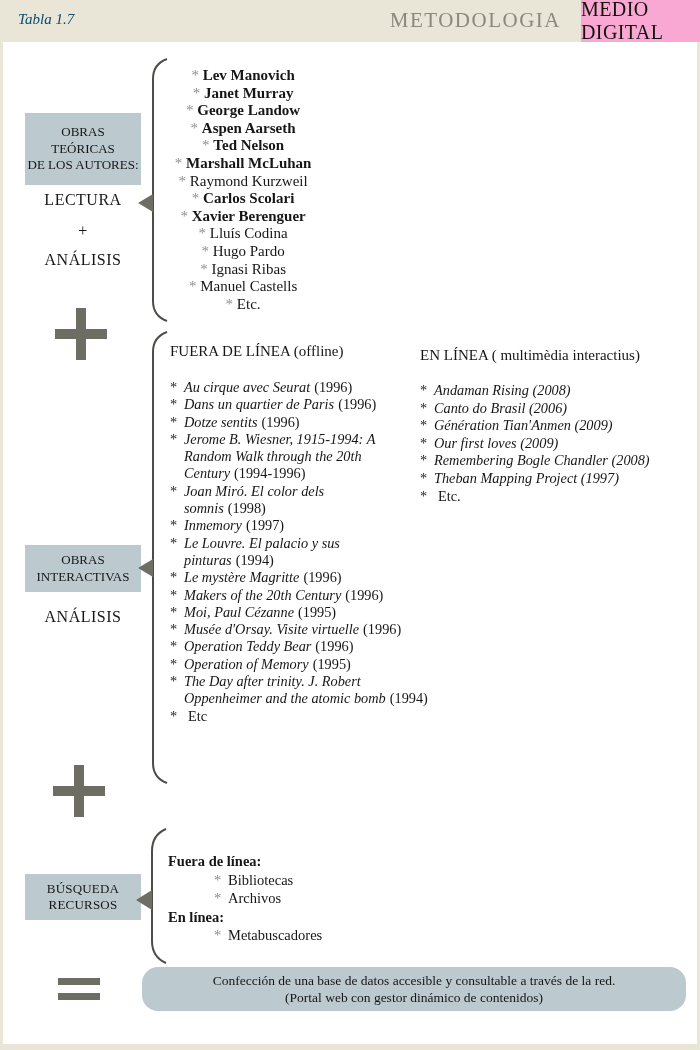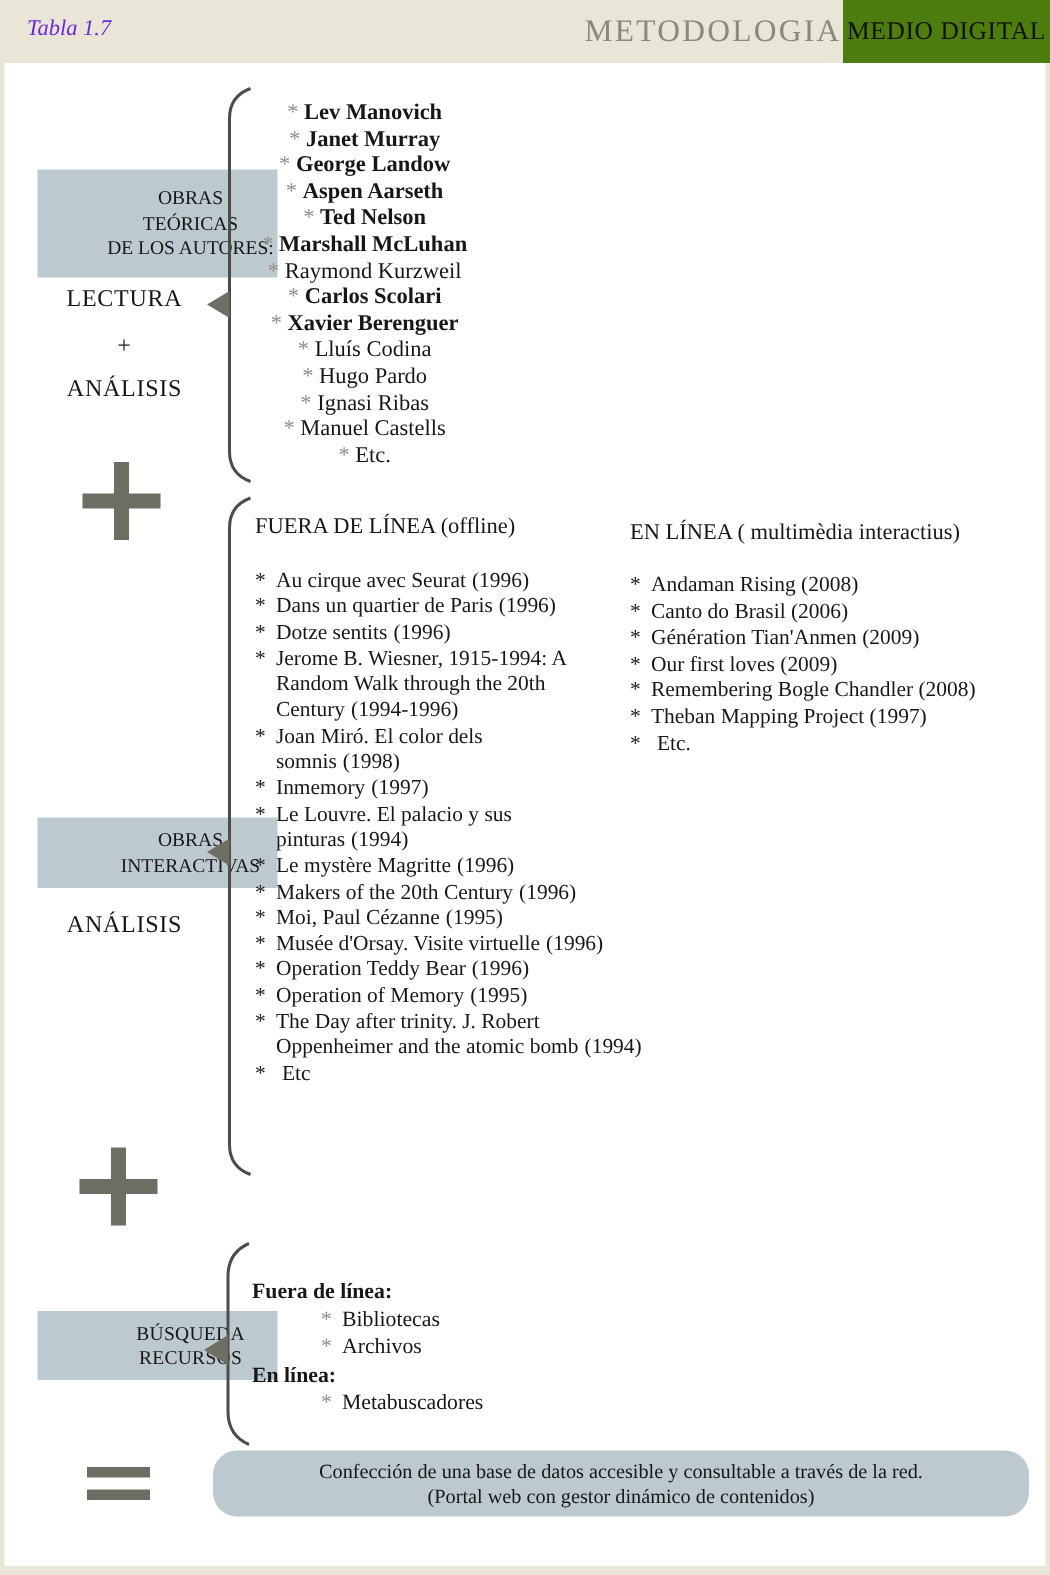--- a/index.html
+++ b/index.html
@@ -2,28 +2,28 @@
 <html><head>
 <meta charset="utf-8">
 <style>
   html,body{margin:0;padding:0;background:#ffffff;}
   .page{position:relative;width:700px;height:1050px;background:#e9e5d7;
         font-family:"Liberation Serif", serif;color:#161616;overflow:hidden;}
   .canvas{position:absolute;left:3px;top:42px;width:694px;height:1002px;background:#ffffff;}
 
   
   .header{position:absolute;left:0;top:0;width:700px;height:42px;}
-  .tabla{position:absolute;left:18px;top:11px;font-style:italic;font-size:15px;color:#6d28d9;}
+  .tabla{position:absolute;left:18px;top:11px;font-style:italic;font-size:15px;color:#0c4a6e;}
   .metodologia{position:absolute;right:139px;top:8px;font-size:21px;color:#8b897e;letter-spacing:1.5px;}
-  .badge{position:absolute;right:0;top:0;width:138px;height:42px;background:#4d7c0f;
-         display:flex;align-items:center;justify-content:center;font-size:17px;color:#14120c;letter-spacing:.4px;}
+  .badge{position:absolute;right:0;top:0;width:119px;height:42px;background:#f9a8d4;
+         display:flex;align-items:center;justify-content:center;font-size:20px;color:#14120c;letter-spacing:.4px;}
 
   
   .bluebox{position:absolute;background:#bcc9ce;display:flex;flex-direction:column;
-           justify-content:center;text-align:center;font-size:13px;line-height:16.5px;padding-left:44px;}
+           justify-content:center;text-align:center;font-size:13px;line-height:16.5px;}
   .box1{left:25px;top:113px;width:116px;height:72px;}
   .box2{left:25px;top:545px;width:116px;height:47px;}
   .box3{left:25px;top:874px;width:116px;height:46px;letter-spacing:.2px;}
 
   .action1{position:absolute;left:25px;top:191px;width:116px;text-align:center;font-size:16px;letter-spacing:.5px;}
   .action1 .plusline{margin-top:13px;}
   .action1 .line3{margin-top:11px;}
   .analysis2{position:absolute;left:25px;top:608px;width:116px;text-align:center;font-size:16px;letter-spacing:.5px;}
 
   
@@ -48,21 +48,21 @@
   .authors .ast{display:inline-block;width:15px;color:#90908a;font-weight:normal;}
   .authors .nm[data-w="b"]{font-weight:bold;}
 
   
   .offline-h{position:absolute;left:170px;top:343px;font-size:15px;}
   .online-h{position:absolute;left:420px;top:347px;font-size:15px;}
   .works{position:absolute;list-style:none;margin:0;padding:0;font-size:14.3px;}
   .offline{left:170px;top:379px;line-height:17.3px;}
   .online{left:420px;top:382px;line-height:17.6px;}
   .works .ast{display:inline-block;width:14px;color:#222;}
-  .works .it{margin-top:36px;}
+  .works .it{font-style:italic;margin-top:36px;}
   .works .yr{font-style:normal;}
   .works .yr:not(:empty){margin-left:4px;}
 
   
   .res{position:absolute;left:168px;top:852px;font-size:14.5px;line-height:18.6px;}
   .res .lbl{font-weight:bold;}
   .res .ritem{padding-left:46px;}
   .res .rast{display:inline-block;width:14px;color:#8d8d86;}
 
   

